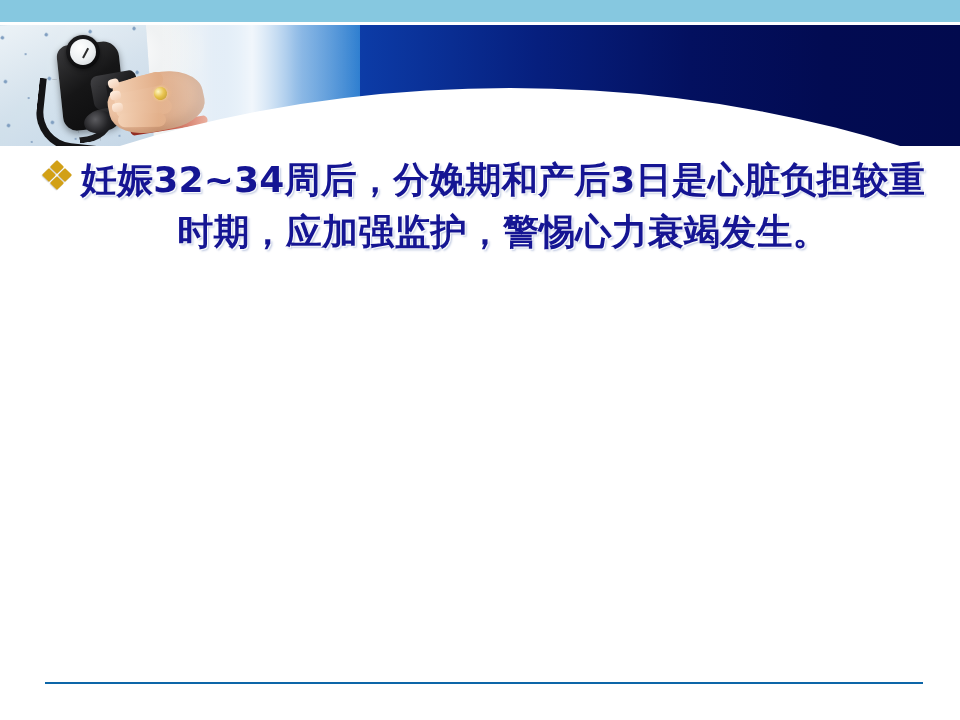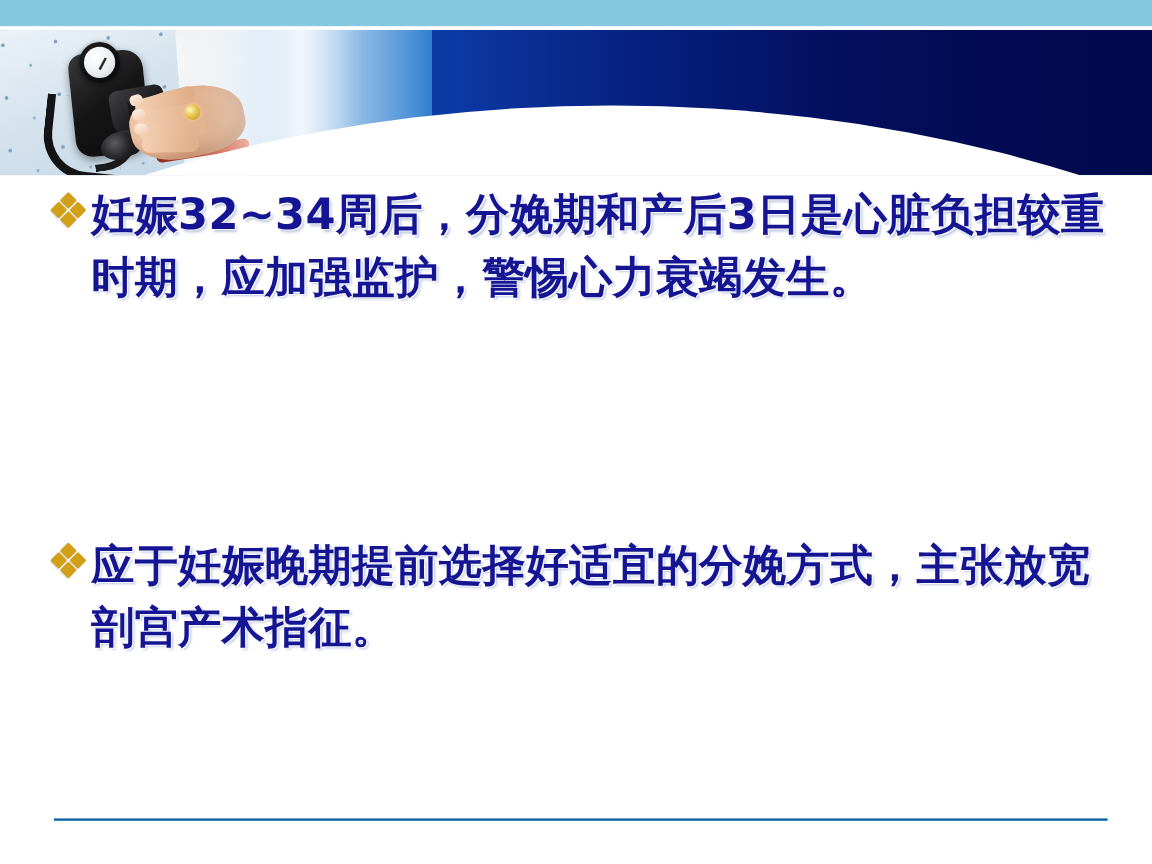--- a/index.html
+++ b/index.html
@@ -210,21 +210,21 @@
   .body{
     position:absolute;left:0;top:146px;
     width:960px;height:520px;
   }
   .bullet{
     position:absolute;
     left:44px;right:30px;
     display:flex;
     align-items:flex-start;
   }
-  .b1{top:8px;}
+  .b1{top:8px;text-align:center;}
   .b2{top:148px;}
   .b3{top:300px;}
 
   .marker{
     flex:0 0 auto;
     width:28px;height:28px;
     margin-top:8px;margin-right:4px;
     position:relative;
   }
   .marker i{
@@ -309,27 +309,18 @@
       <span class="marker">
         <i></i>
           <i></i>
           <i></i>
           <i></i>
       </span>
       <span class="btext">妊娠32~34周后，分娩期和产后3日是心脏负担较重时期，应加强监护，警惕心力衰竭发生。</span>
     </div>
 
 
-    <div class="bullet b3">
-      <span class="marker">
-        <i></i>
-          <i></i>
-          <i></i>
-          <i></i>
-      </span>
-      <span class="btext">应于妊娠晚期提前选择好适宜的分娩方式，主张放宽剖宫产术指征。</span>
-    </div>
 
   </div>
 
   <div class="footrule"></div>
 
 </div>
 
 </body></html>

